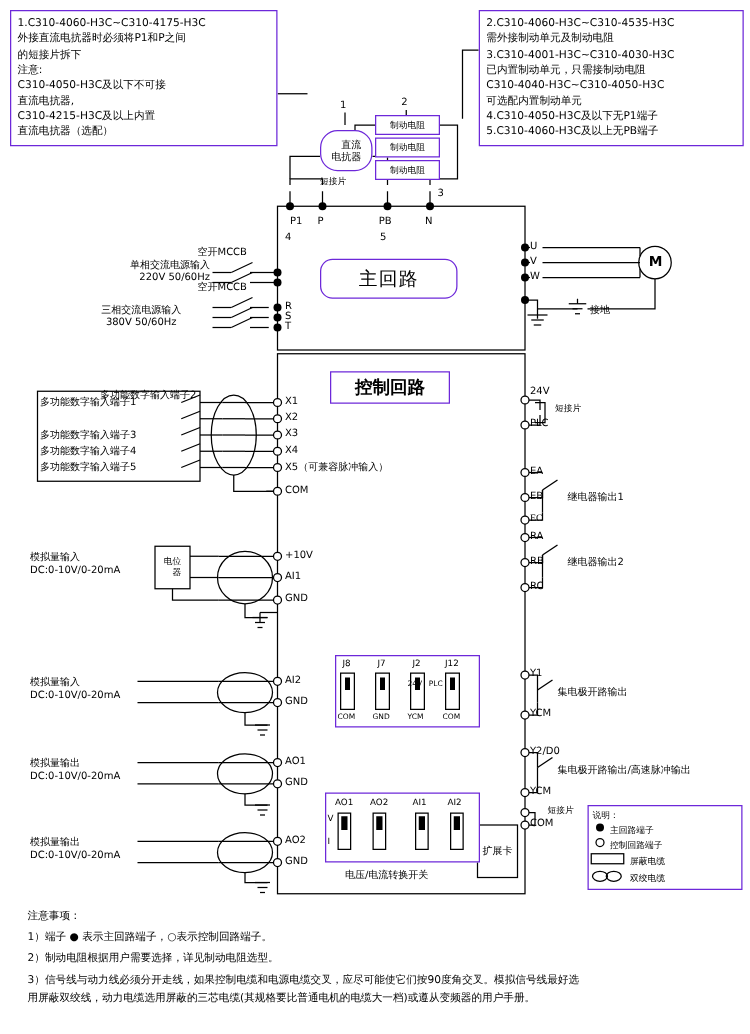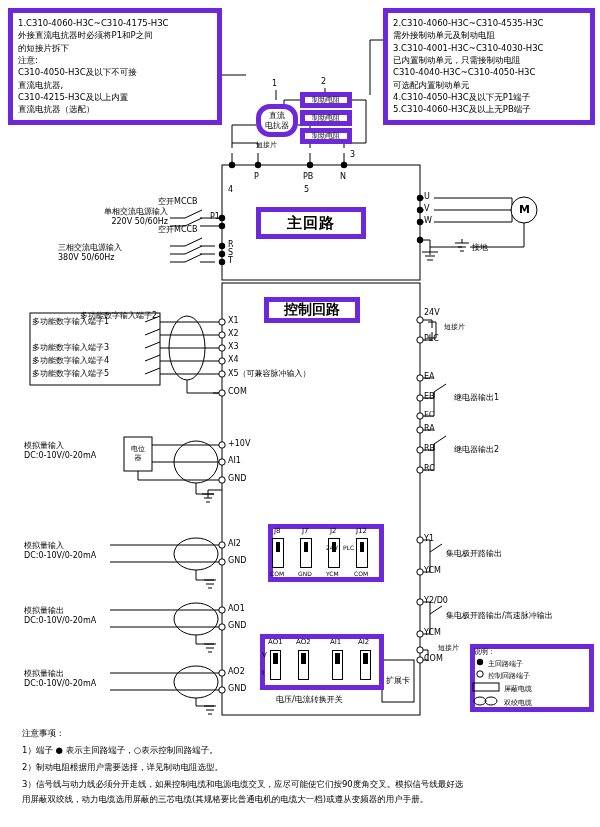--- a/index.html
+++ b/index.html
@@ -6,25 +6,25 @@
   body{
     width:600px;height:827px;
     background:#ffffff;
     font-family:"DejaVu Sans","Liberation Sans",sans-serif;
     font-size:9px;
     color:#000;
     position:relative;
     overflow:hidden;
   }
   .abs{position:absolute;}
-  .box{border:5px solid #6d28d9;background:#fff;box-sizing:border-box;}
-  .ctr{display:flex;align-items:center;justify-content:center;text-align:center;}
+  .box{border:1px solid #6d28d9;background:#fff;box-sizing:border-box;}
+  .ctr{display:flex;align-items:center;justify-content:center;text-align:right;}
   .lbl{white-space:pre-line;line-height:1.25;}
   svg{position:absolute;left:0;top:0;}
-  .big{font-size:15px;font-weight:bold;letter-spacing:1px;}
+  .big{font-size:15px;font-weight:normal;letter-spacing:1px;border-radius:10px;}
   .mid{font-size:11px;}
   .sm{font-size:8px;}
   .xs{font-size:7px;}
   .note{font-size:8.5px;line-height:1.45;}
   .dip{background:#fff;border:1px solid #000;box-sizing:border-box;}
 </style>
 </head>
 <body>
 
 <svg width="600" height="827">
@@ -283,33 +283,33 @@
 <div class="abs box ctr xs" style="left:300px;top:128px;width:52px;height:16px;">制动电阻</div>
 
 <div class="abs xs" style="left:256px;top:140px;">短接片</div>
 
 <div class="abs sm" style="left:272px;top:79px;">1</div>
 <div class="abs sm" style="left:321px;top:77px;">2</div>
 <div class="abs sm" style="left:350px;top:150px;">3</div>
 <div class="abs sm" style="left:228px;top:185px;">4</div>
 <div class="abs sm" style="left:304px;top:185px;">5</div>
 
-<div class="abs sm" style="left:210px;top:172px;margin-top:40px;">P1</div>
+<div class="abs sm" style="left:232px;top:172px;">P1</div>
 <div class="abs sm" style="left:254px;top:172px;">P</div>
 <div class="abs sm" style="left:303px;top:172px;">PB</div>
 <div class="abs sm" style="left:340px;top:172px;">N</div>
 
 <div class="abs box ctr big" style="left:256px;top:207px;width:110px;height:32px;">主回路</div>
 <div class="abs box ctr mid" style="left:264px;top:297px;width:96px;height:26px;font-size:14px;font-weight:bold;">控制回路</div>
 
 <div class="abs sm" style="left:158px;top:196px;">空开MCCB</div>
 <div class="abs sm" style="left:158px;top:224px;">空开MCCB</div>
 <div class="abs lbl sm" style="left:58px;top:207px;text-align:right;width:110px;">单相交流电源输入
 220V 50/60Hz</div>
-<div class="abs lbl sm" style="left:58px;top:243px;text-align:left;width:110px;">三相交流电源输入
+<div class="abs lbl sm" style="left:58px;top:243px;text-align:center;width:110px;">三相交流电源输入
 380V 50/60Hz</div>
 
 <div class="abs sm" style="left:228px;top:240px;">R</div>
 <div class="abs sm" style="left:228px;top:248px;">S</div>
 <div class="abs sm" style="left:228px;top:256px;">T</div>
 
 <div class="abs sm" style="left:424px;top:192px;">U</div>
 <div class="abs sm" style="left:424px;top:204px;">V</div>
 <div class="abs sm" style="left:424px;top:216px;">W</div>
 <div class="abs" style="left:519px;top:203px;font-size:11px;font-weight:bold;">M</div>

